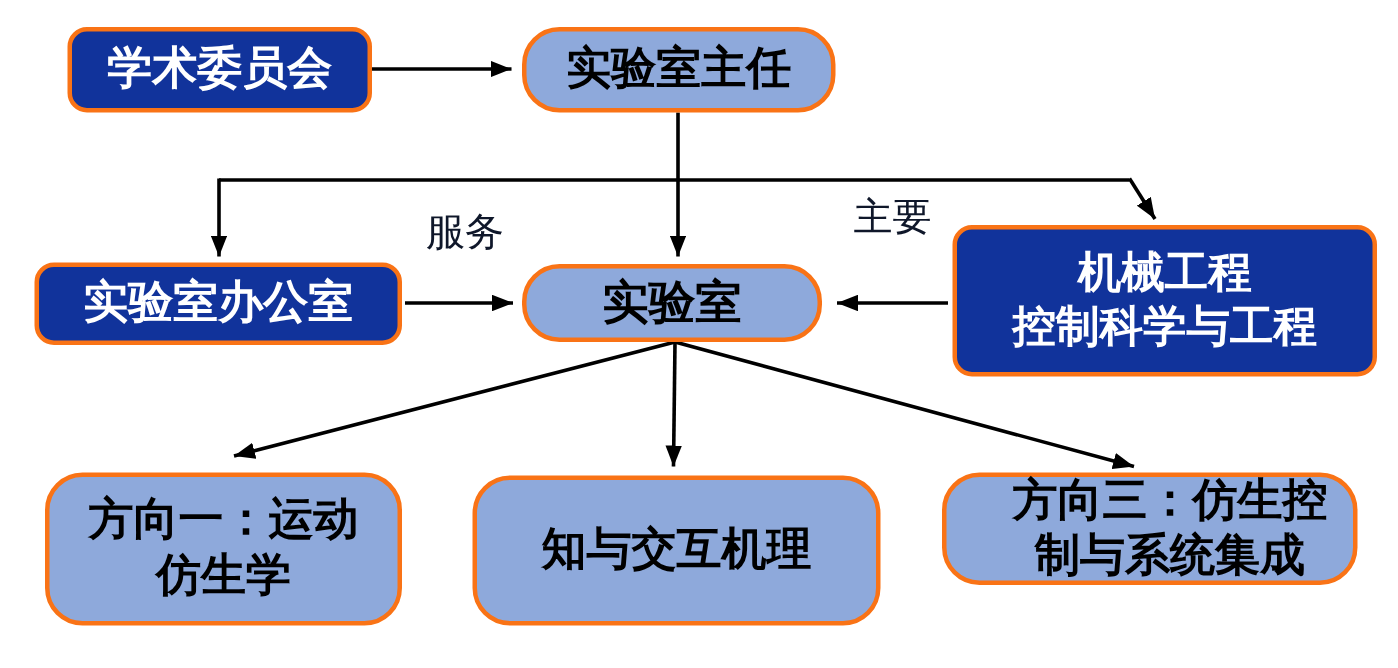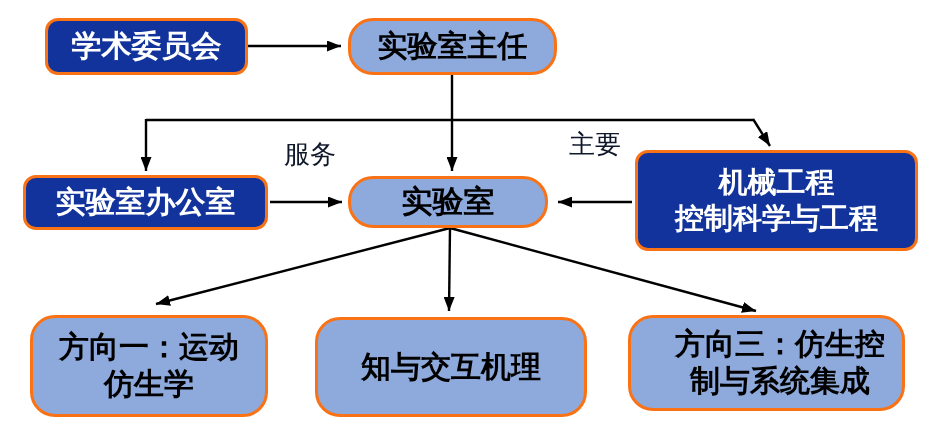--- a/index.html
+++ b/index.html
@@ -115,21 +115,21 @@
 
   <div class="node blue fs30" style="left:30px; top:315px; width:238px; height:102px;">
     <span>方向一：运动</span>
     <span>仿生学</span>
   </div>
 
   <div class="node blue fs30" style="left:315px; top:317px; width:272px; height:100px;">
     <span>知与交互机理</span>
   </div>
 
-  <div class="node blue fs30" style="left:628px; top:315px; width:277px; height:96px;padding-left:27px;">
+  <div class="node blue fs30" style="left:628px; top:315px; width:277px; height:75px;padding-left:27px;">
     <span>方向三：仿生控</span>
     <span>制与系统集成</span>
   </div>
 
   <div class="edge-label fs26" style="left:276px; top:139px; width:68px;">服务</div>
 
   <div class="edge-label fs26" style="left:558px; top:129px; width:74px;">
     <div>主要</div>
   </div>
 

